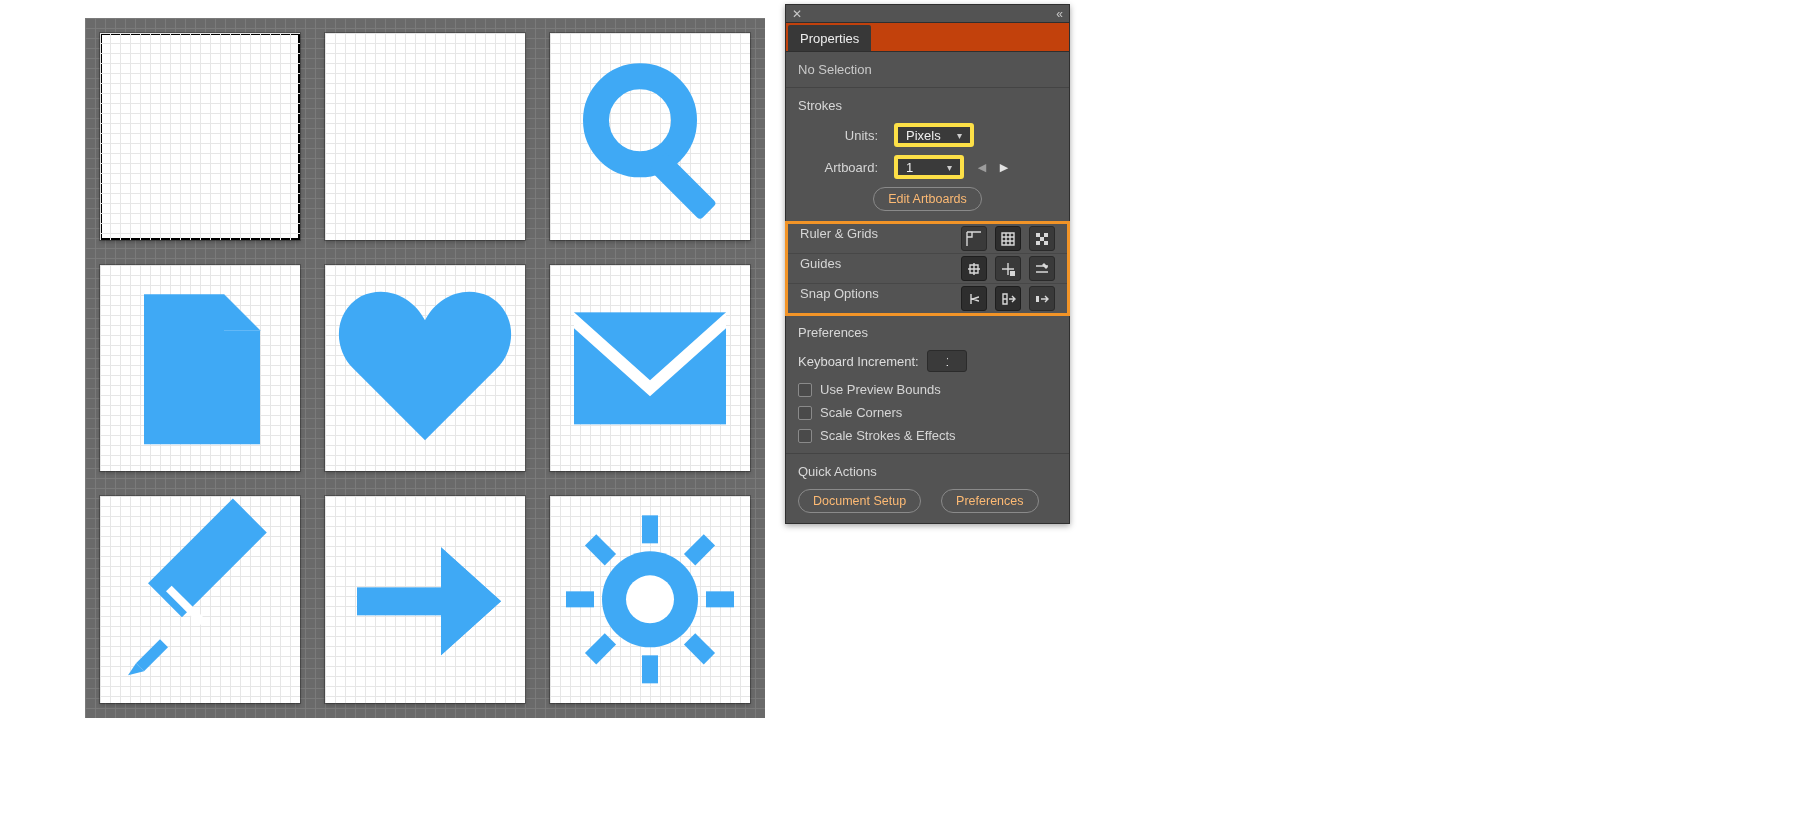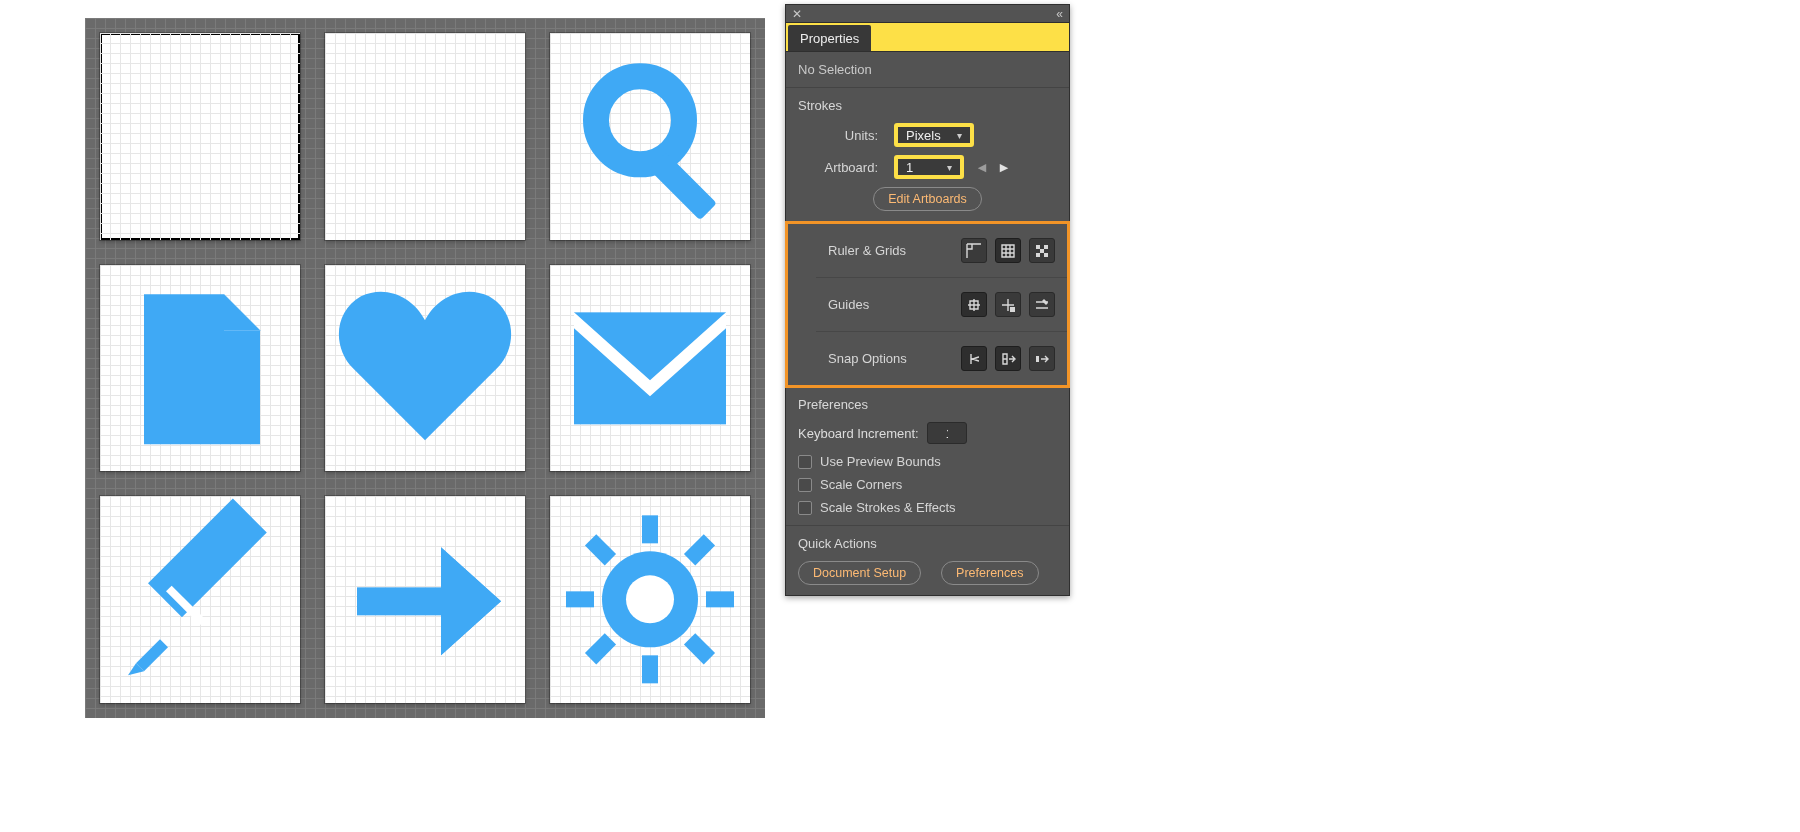--- a/index.html
+++ b/index.html
@@ -68,21 +68,21 @@
     display: flex; align-items: center; justify-content: space-between;
     height: 18px; padding: 0 6px;
     background: #535353;
     border-bottom: 1px solid #2f2f2f;
   }
   .panel-titlebar .x, .panel-titlebar .chev {
     color: #c8c8c8; font-size: 12px; cursor: pointer; line-height: 1;
   }
   .panel-tabs {
     display: flex; align-items: flex-end;
-    background: #fde047;
+    background: #c2410c;
     border-bottom: 1px solid #2f2f2f;
     padding-left: 2px;
     text-align: right;
   }
   .panel-tab {
     padding: 6px 12px 5px;
     font-size: 13px;
     color: #eee;
     background: #383838;
     border-top-left-radius: 2px; border-top-right-radius: 2px;
@@ -119,24 +119,23 @@
   }
   .btn + .btn { margin-left: 14px; }
 
   
   .highlight-block {
     border: 3px solid #f29427;
     margin: -1px; 
   }
 
   .opt-row {
-    display: flex; align-items: center; justify-content: space-between;
-    padding: 14px 12px;
+    display: flex; align-items: flex-start; justify-content: space-between;
+    padding: 2px 12px;
     border-bottom: 1px solid #474747;
-    margin-left: 28px;
   }
   .opt-row:last-child { border-bottom: none; }
   .opt-label { color: #d6d6d6; }
   .icon-group { display: flex; gap: 8px; }
   .mini-btn {
     width: 26px; height: 25px;
     background: #3a3a3a; border: 1px solid #2a2a2a; border-radius: 3px;
     display: flex; align-items: center; justify-content: center;
     cursor: pointer;
   }

